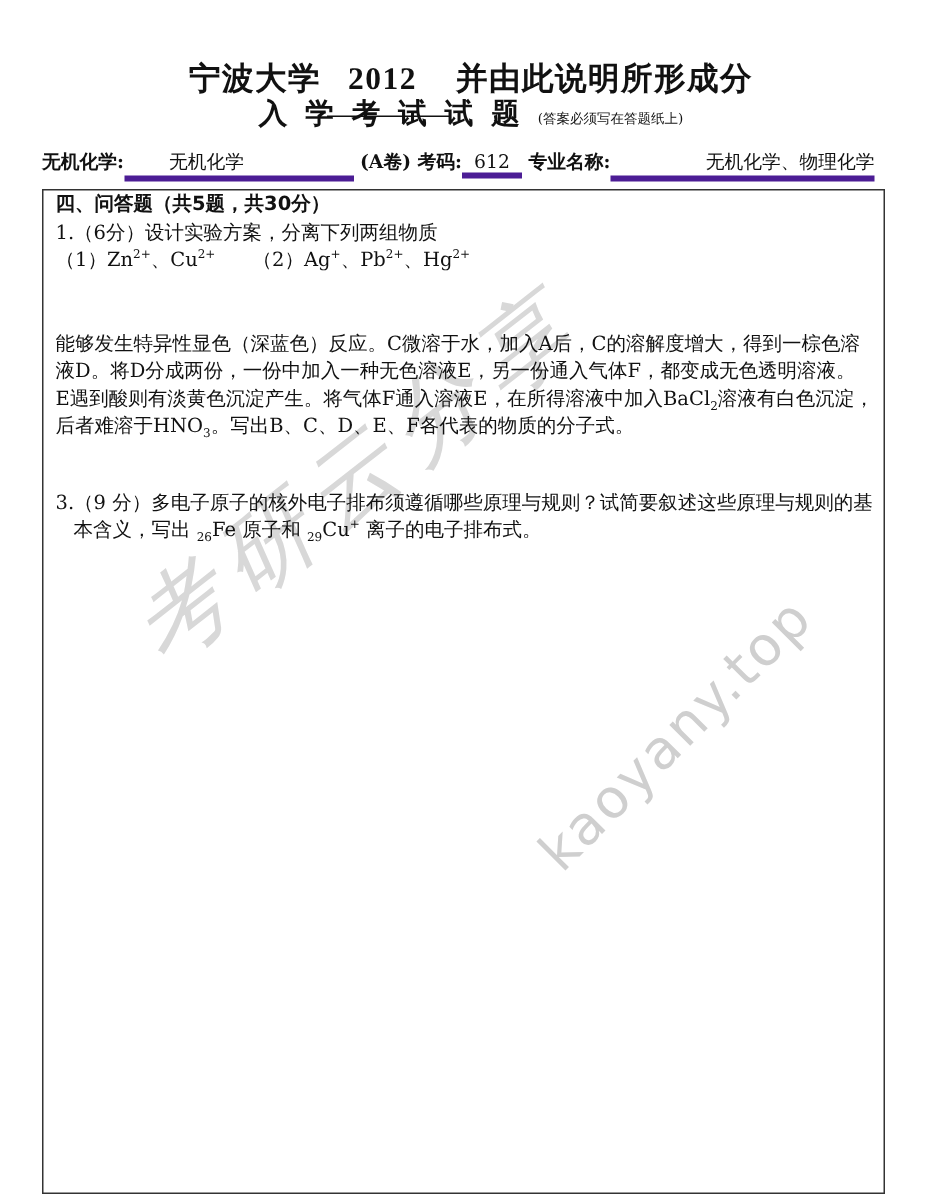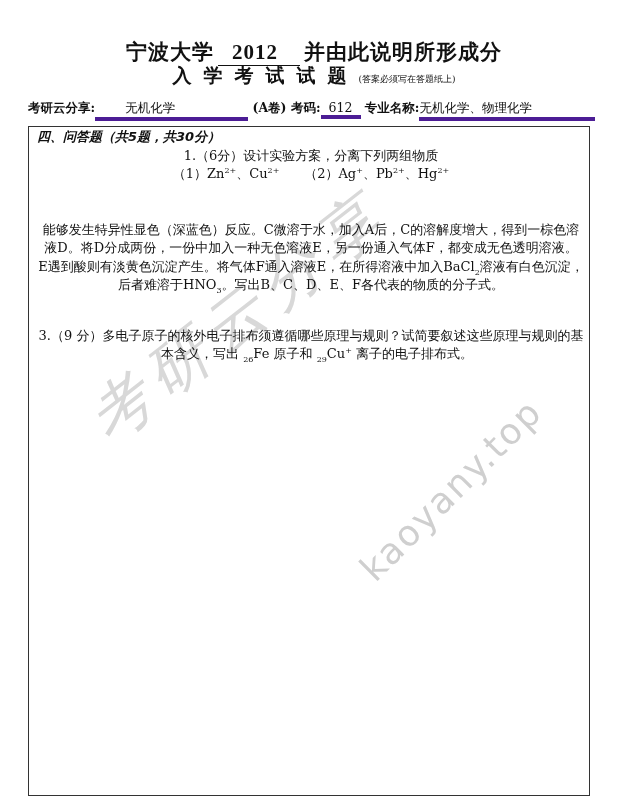--- a/index.html
+++ b/index.html
@@ -1,35 +1,35 @@
 <!DOCTYPE html>
 <html><head>
 <meta charset="utf-8">
 <style>
   html,body{margin:0;padding:0;background:#ffffff;}
   body{width:628px;height:799px;position:relative;overflow:hidden;
        font-family:"DejaVu Serif","Liberation Serif",serif;color:#111;}
   .title{position:absolute;left:0;width:628px;top:24px;text-align:center;
          font-size:21px;font-weight:bold;letter-spacing:1px;}
-  .title .yr{display:inline-block;border-bottom:1.5px solid #111;padding:0 22px 0 14px;
+  .title .yr{display:inline-block;border-bottom:1.5px solid #111;padding:0 22px 12px 14px;
              font-family:"Liberation Serif",serif;margin:16px 4px;}
   .subtitle{position:absolute;left:0;width:628px;top:63px;text-align:center;
             font-size:19px;font-weight:bold;}
   .subtitle .main{letter-spacing:12px;}
   .subtitle .note{font-size:9px;font-weight:normal;letter-spacing:0;}
   .meta{position:absolute;left:28px;top:100px;font-size:12.5px;font-weight:bold;white-space:nowrap;}
   .meta .u{display:inline-block;border-bottom:4px solid #4c1d95;font-weight:normal;text-align:center;}
   .meta .subj{width:123px;padding-left:30px;text-align:left;}
   .meta .code{width:40px;}
-  .meta .major{width:176px;text-align:left;}
+  .meta .major{width:176px;text-align:right;}
   .box{position:absolute;left:28px;top:126px;width:562px;height:670px;
        border:1.3px solid #333;box-sizing:border-box;}
   .content{position:absolute;left:37px;top:128px;width:548px;font-size:13px;line-height:18.5px;}
-  .sec{font-family:"DejaVu Sans","Liberation Sans",sans-serif;font-weight:bold;font-size:13px;font-style:italic;}
-  .q{margin:0;text-align:center;}
+  .sec{font-family:"DejaVu Sans","Liberation Sans",sans-serif;font-weight:bold;font-size:13px;}
+  .q{margin:0;}
   .q p{margin:0;}
   .indent{padding-left:12px;}
   sup,sub{font-size:8px;line-height:0;}
   .wm{position:absolute;pointer-events:none;color:#d8d8d8;}
   .wm-cn{left:70px;top:395px;font-size:62px;transform:rotate(-38deg);transform-origin:left top;
          letter-spacing:10px;font-style:italic;}
   .wm-url{left:352px;top:560px;font-family:"DejaVu Sans",sans-serif;font-size:36px;
           transform:rotate(-45deg);transform-origin:left top;color:#cfcfcf;letter-spacing:2px;}
 </style>
 </head>
@@ -39,21 +39,21 @@
 <div class="wm wm-url">kaoyany.top</div>
 
 <div class="title">
   <span>宁波大学</span><span class="yr">2012</span><span>并由此说明所形成分</span>
 </div>
 <div class="subtitle">
   <span class="main">入学考试试题</span><span class="note">(答案必须写在答题纸上)</span>
 </div>
 
 <div class="meta">
-  <span>考研云分享:</span><span class="u subj">无机化学</span>
+  <span>无机化学:</span><span class="u subj">无机化学</span>
   <span>(A卷)</span>
   <span>考码:</span><span class="u code">612</span>
   <span>专业名称:</span><span class="u major">无机化学、物理化学</span>
 </div>
 
 <div class="box"></div>
 
 <div class="content">
   <div class="sec">四、问答题（共5题，共30分）</div>
 

